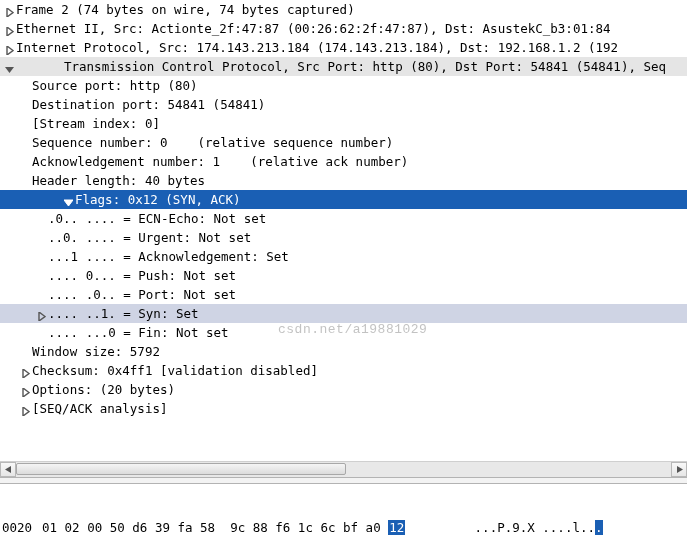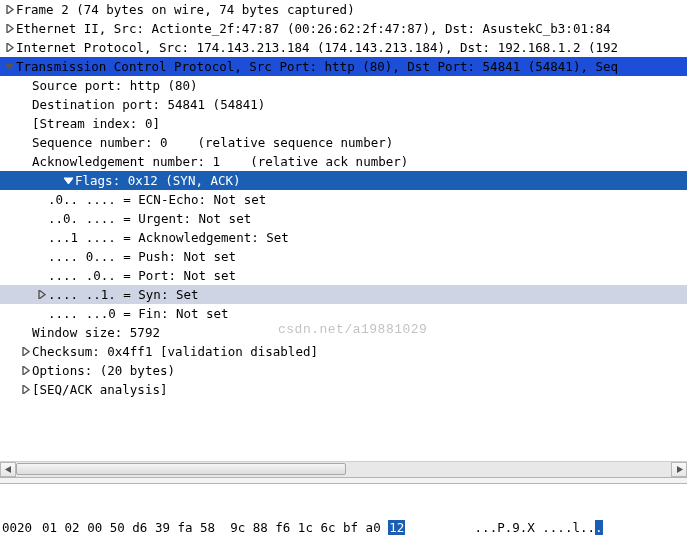--- a/index.html
+++ b/index.html
@@ -31,26 +31,26 @@
     background: #fff;
     border-left: none;
     border-right: none;
     border-bottom: none;
     line-height: 17px;
     padding: 1px 2px;
     white-space: pre;
   }
   .row {
     display: flex;
-    align-items: center;
+    align-items: flex-end;
     height: 19px;
     line-height: 19px;
     white-space: pre;
   }
-  .row.hilite-tcp { background: #1d4ed8; }
+  .row.hilite-tcp { background: #e5e5e5; gap: 48px; }
   .row.hilite-flags { background: #1a5fb4; color: #fff; padding-left: 43px; }
   .row.hilite-flags .expander svg { stroke: #fff; fill: #fff; }
   .row.hilite-syn { background: #cfd4e4; }
   .expander {
     display: inline-flex;
     width: 14px; height: 14px;
     margin-left: 2px;
     align-items: center;
     justify-content: center;
   }
@@ -142,20 +142,24 @@
     <span class="pad pad1"></span>
     <span>[Stream index: 0]</span>
   </div>
   <div class="row">
     <span class="pad pad1"></span>
     <span>Sequence number: 0    (relative sequence number)</span>
   </div>
   <div class="row">
     <span class="pad pad1"></span>
     <span>Acknowledgement number: 1    (relative ack number)</span>
+  </div>
+  <div class="row">
+    <span class="pad pad1"></span>
+    <span>Header length: 40 bytes</span>
   </div>
 
   <div class="row hilite-flags">
     <span class="pad pad0"></span>
     <span class="expander"><svg width="9" height="9">
           <path d="M0 2 L9 2 L4.5 8 Z" fill="#fff"></path>
         </svg></span>
     <span>Flags: 0x12 (SYN, ACK)</span>
   </div>
 

